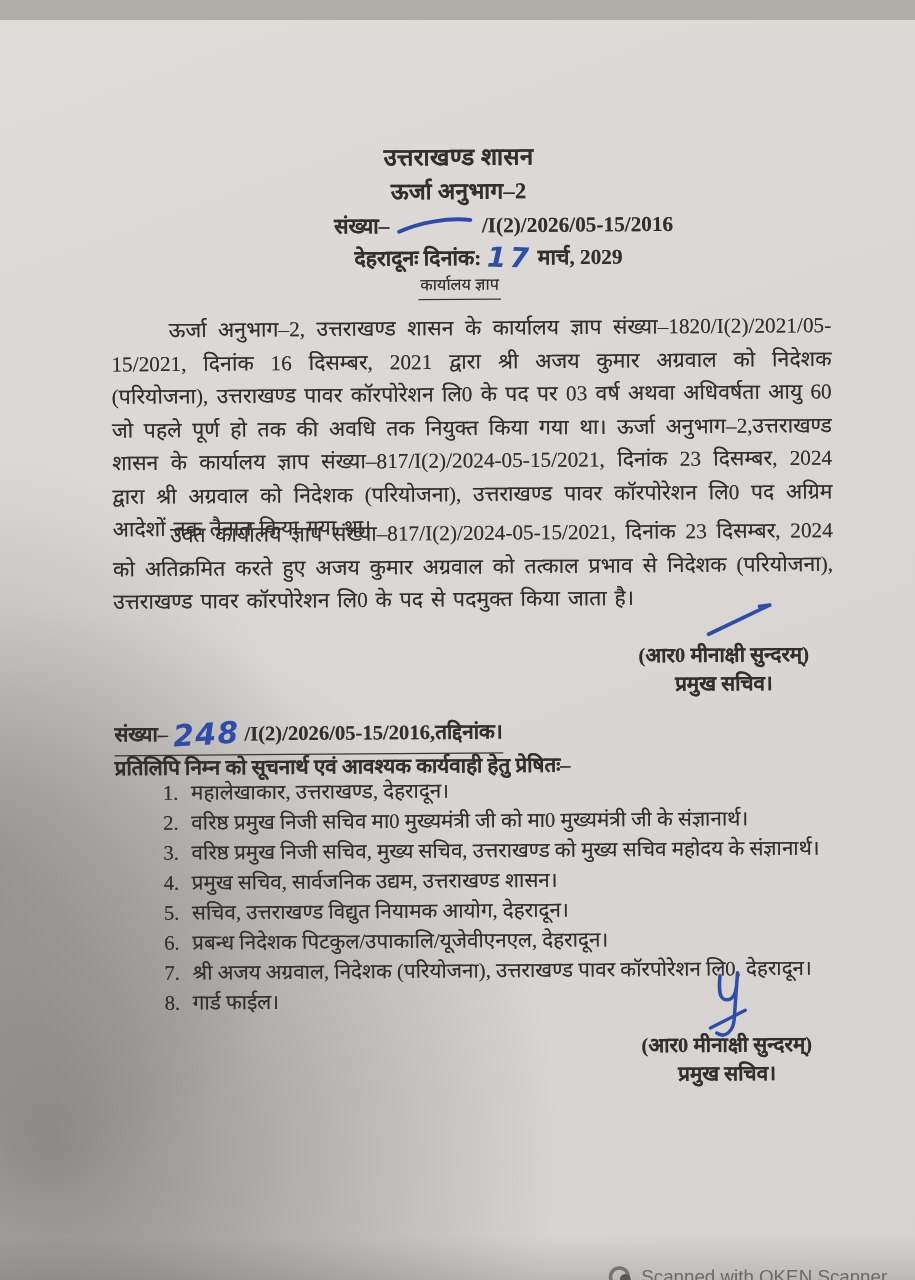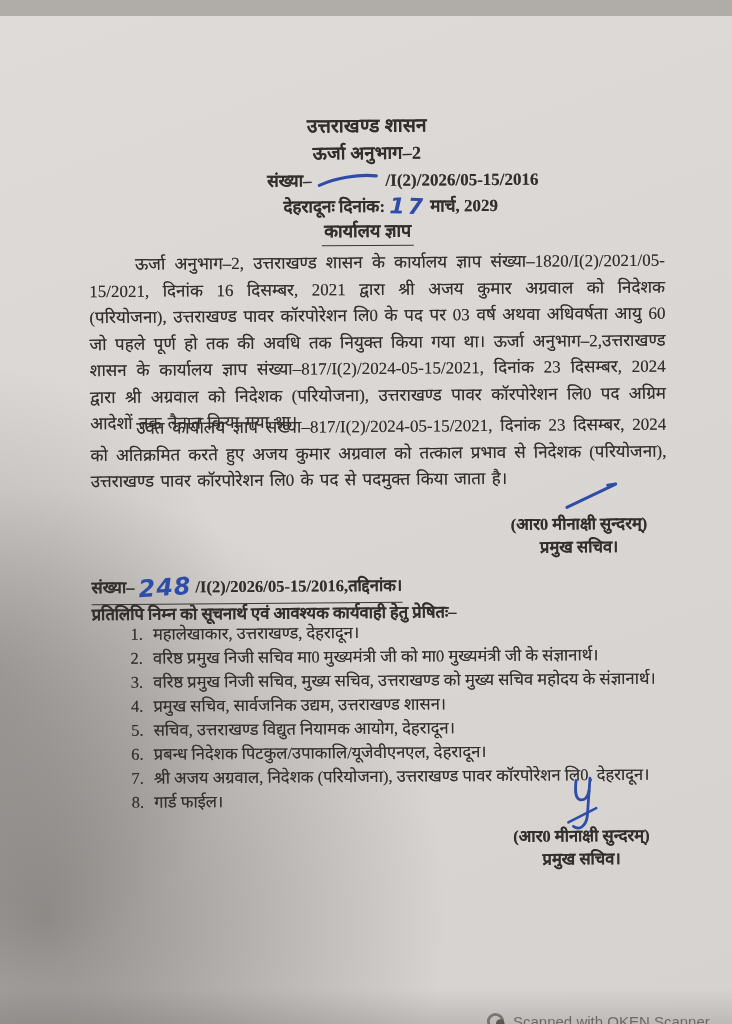--- a/index.html
+++ b/index.html
@@ -21,21 +21,21 @@
     transform:rotate(-0.45deg);
     transform-origin:50% 0;
     text-shadow:0 0 0.5px rgba(50,46,42,0.55);
   }
   .abs{position:absolute;}
   .center{text-align:center;}
   .hdr-line{font-size:19px;font-weight:600;letter-spacing:0.3px;}
   .num-line{font-size:17px;font-weight:600;white-space:nowrap;}
   .latin{font-family:"Liberation Serif","DejaVu Serif",serif;font-weight:700;}
   .title-underline{
-    display:inline-block;font-size:18px;font-weight:700;
+    display:inline-block;font-size:13px;font-weight:400;
     border-bottom:1.6px solid #3a3633;padding:0 2px 3px;
   }
   .para{
     width:576px;font-size:17px;line-height:26.5px;
     text-align:justify;text-indent:46px;word-spacing:2px;
   }
   .sig{width:210px;text-align:center;font-size:16.5px;line-height:23px;font-weight:600;}
   .dispatch-line{
     display:inline-block;font-size:16.5px;font-weight:600;
     border-bottom:1.5px solid #3a3633;padding-bottom:2px;white-space:nowrap;

